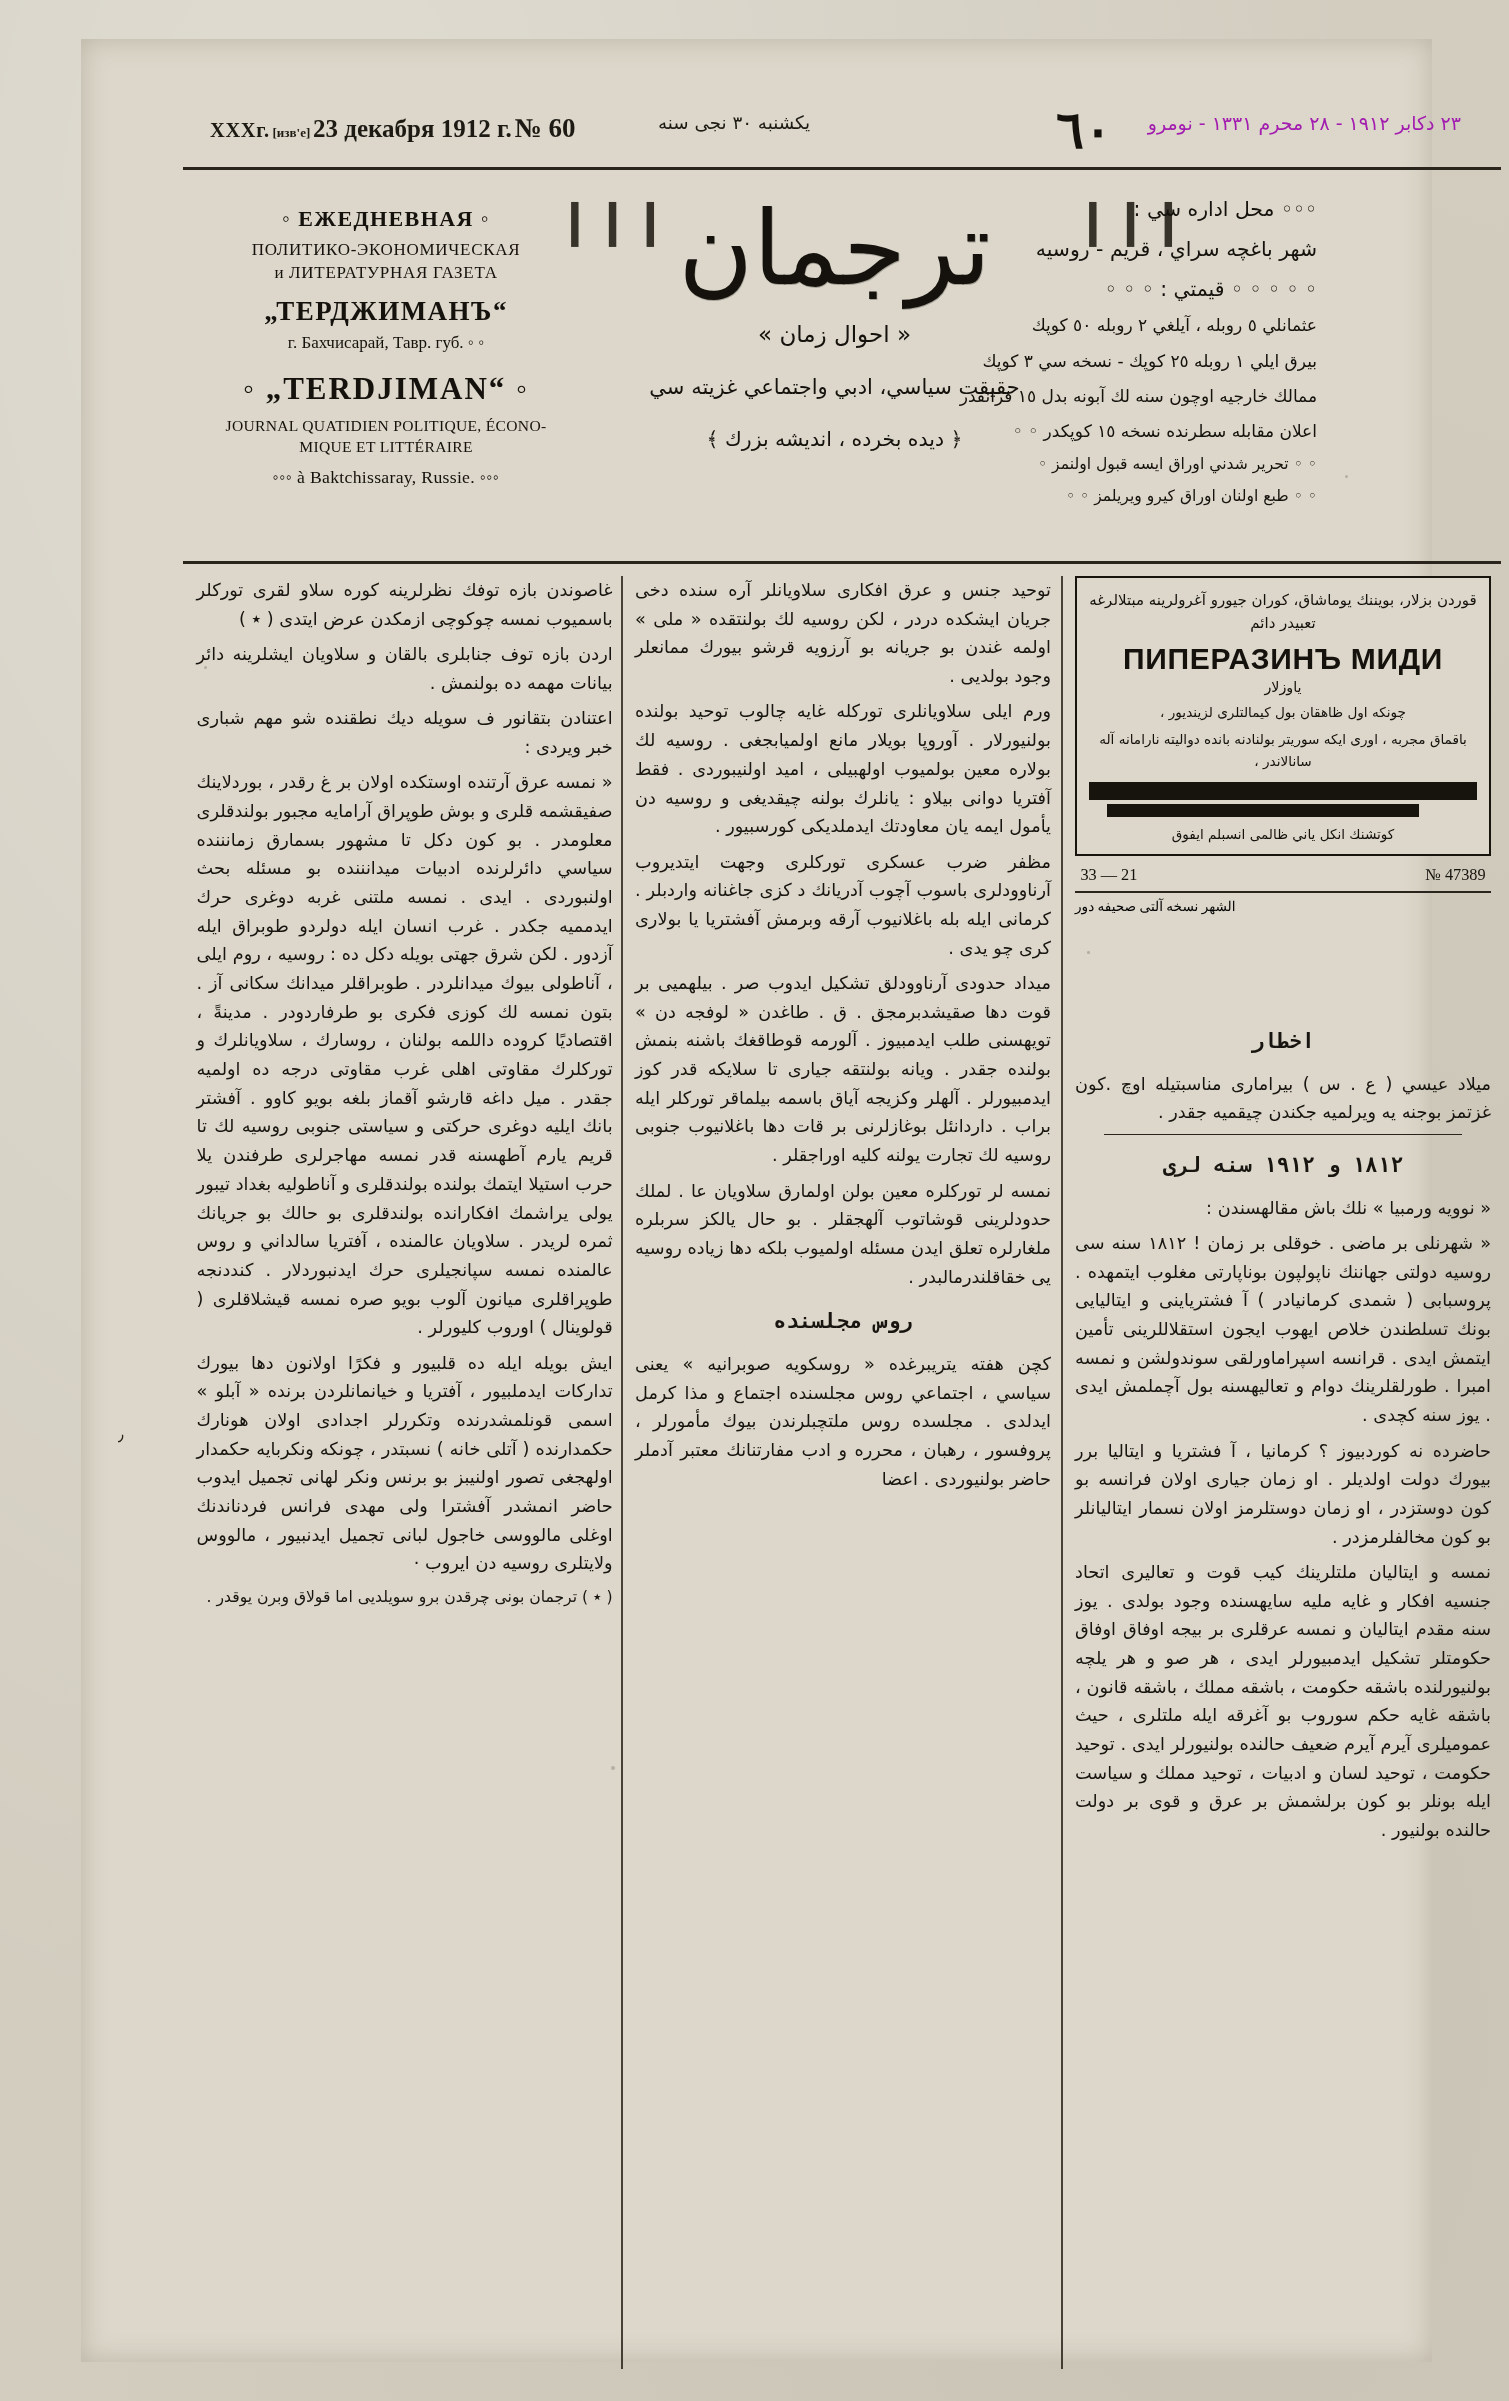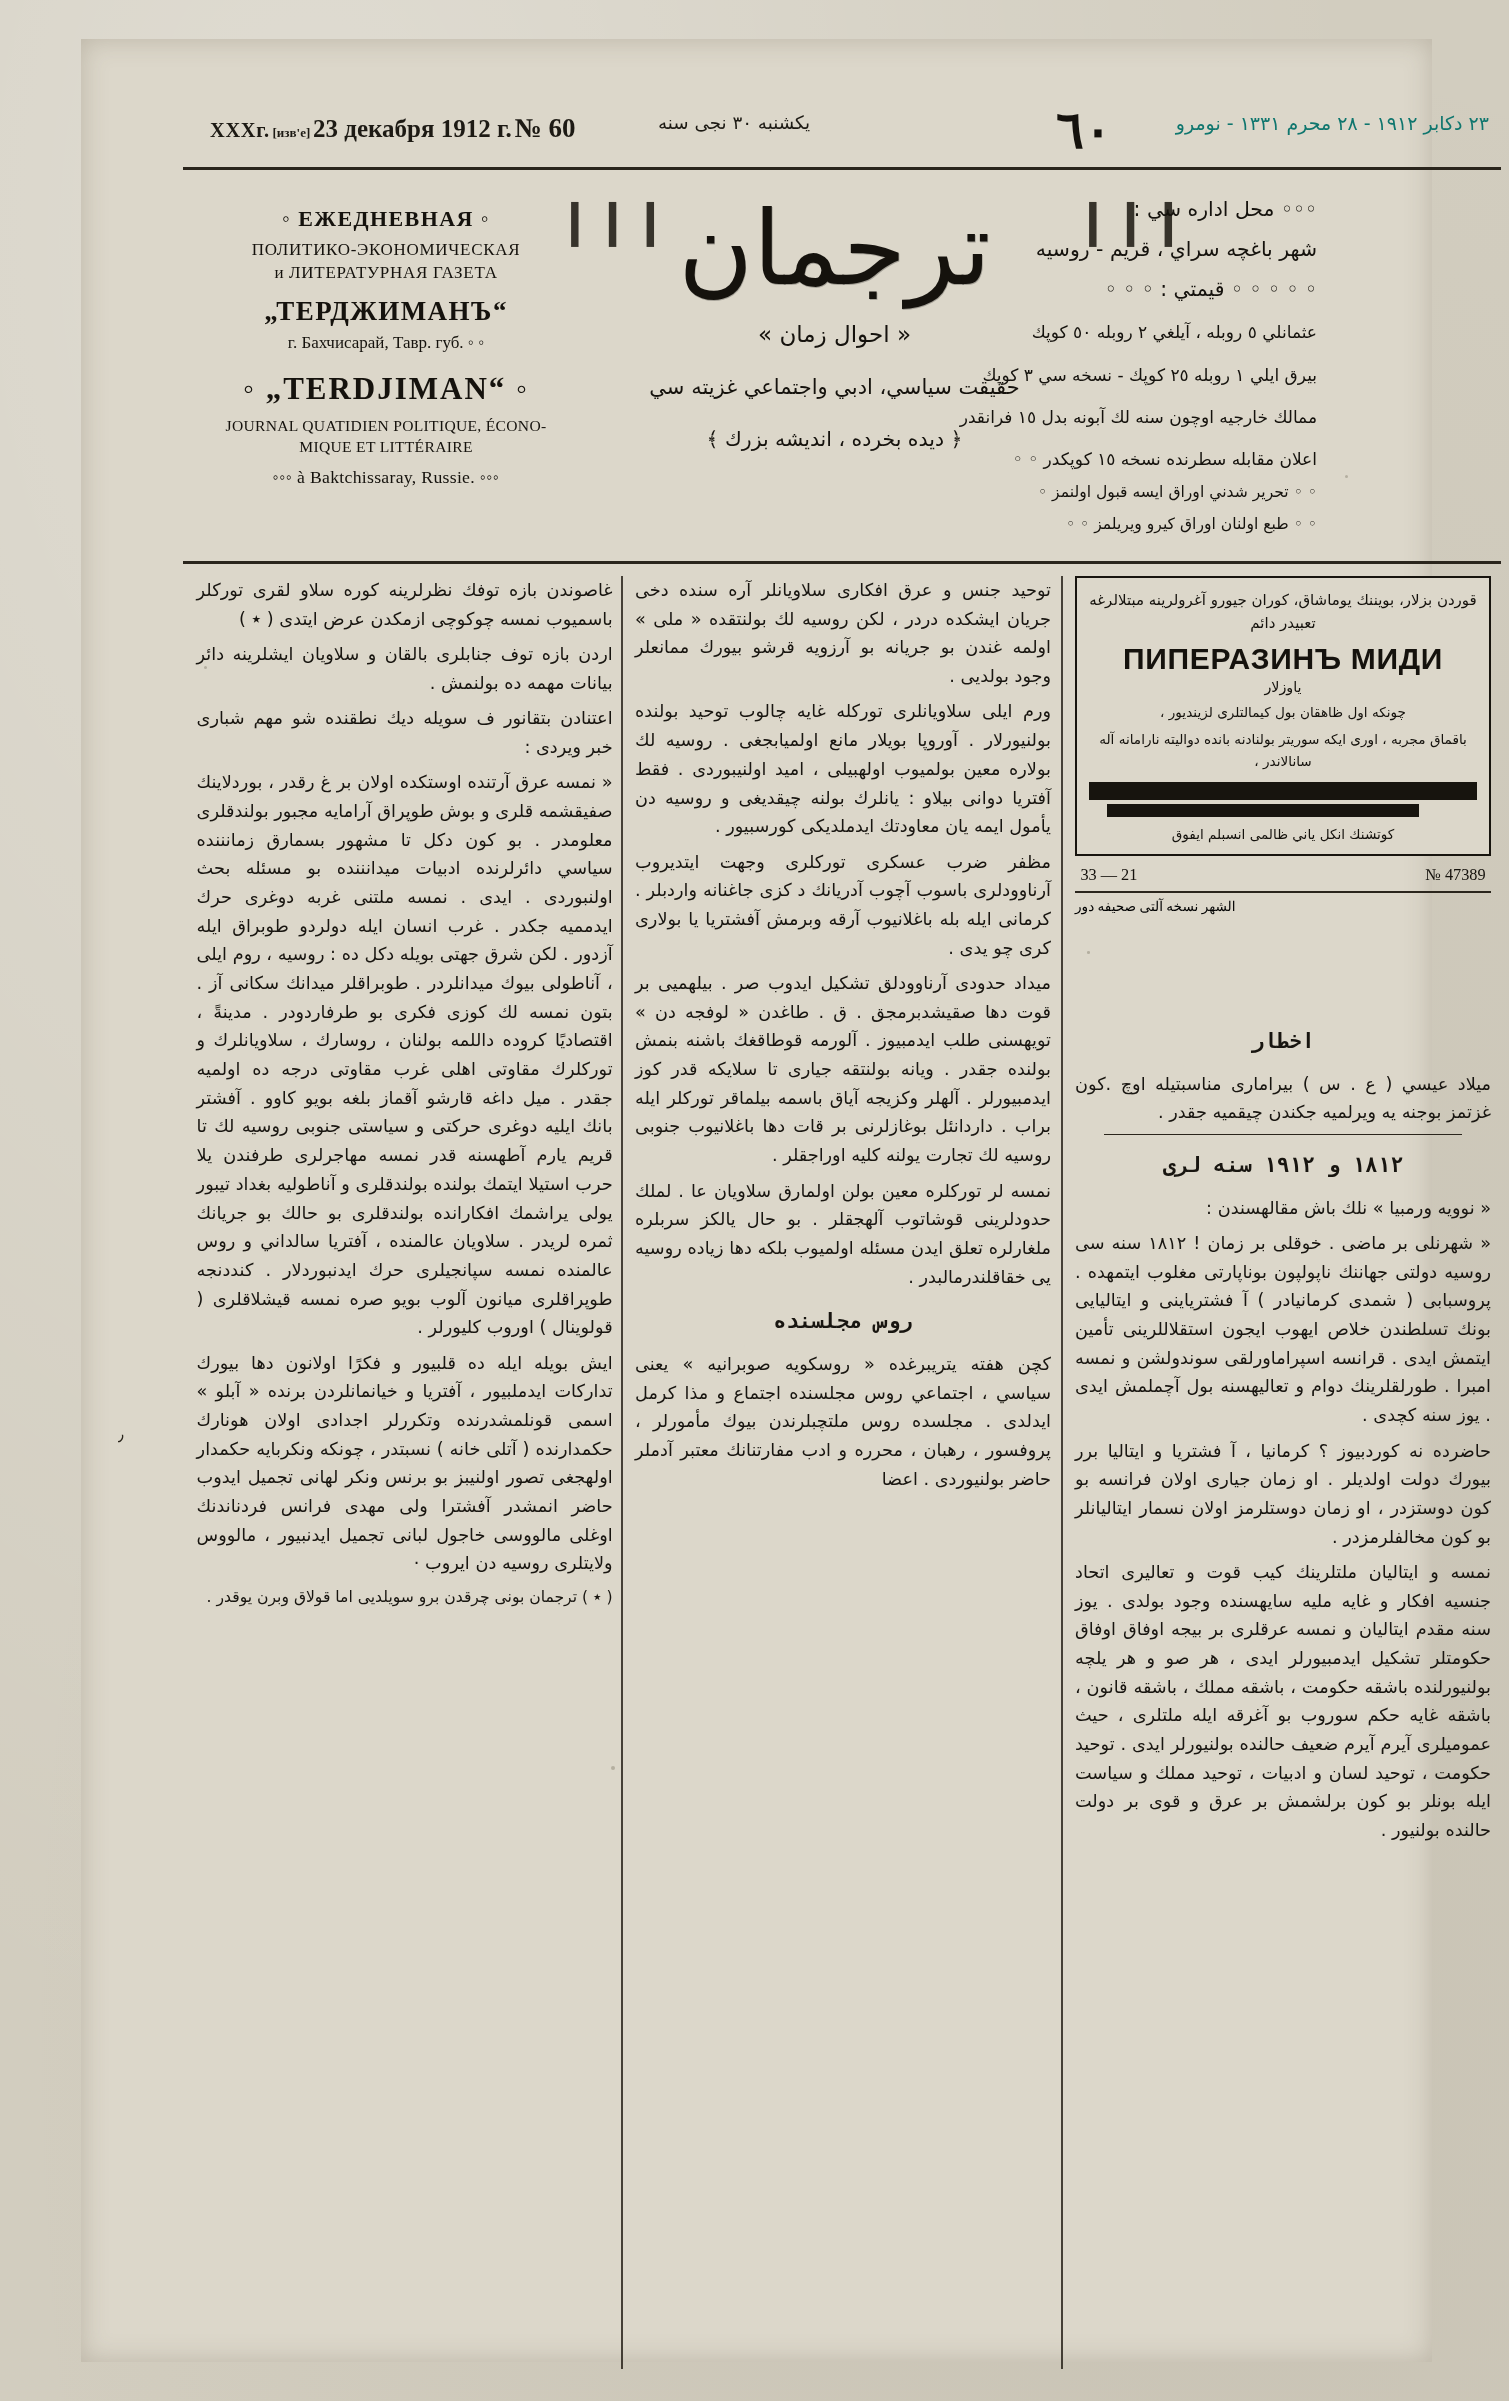--- a/index.html
+++ b/index.html
@@ -42,22 +42,22 @@
     position:absolute;left:475px;top:19px;
     direction:rtl;font-size:18.3px;color:#1d1a14;
     font-family:"DejaVu Sans", sans-serif;
   }
   .big-number{
     position:absolute;left:873px;top:6.8px;
     font-size:52px;font-weight:bold;color:#15120d;
     font-family:"Liberation Serif", serif;
   }
   .issue-right{
-    position:absolute;right:12px;top:19px;
-    direction:rtl;font-size:19px;color:#0f766e;
+    position:absolute;right:40px;top:19px;
+    direction:rtl;font-size:19px;color:#a21caf;
     font-family:"DejaVu Sans", sans-serif;
     white-space:nowrap;
   }
   .rule{
     position:absolute;background:#2a251c;
   }
   .rule-top{left:102px;top:128px;width:1318px;height:3.4px;}
   .rule-under-head{left:102px;top:522px;width:1318px;height:2.7px;}
 
   
@@ -108,21 +108,21 @@
   .orn-l{left:475px;top:155px;font-size:45px;}
   .orn-r{left:993px;top:155px;font-size:45px;}
 
   
   .mast-right{
     position:absolute;right:115px;top:145px;width:421px;
     direction:rtl;text-align:right;color:#15120d;
     font-family:"DejaVu Sans", sans-serif;
   }
   .mast-right .r-line{font-size:20.4px;margin-top:9.5px;line-height:1.5;}
-  .mast-right .r-small{font-size:17px;margin-top:15px;line-height:1.6;}
+  .mast-right .r-small{font-size:17px;margin-top:8px;line-height:1.6;}
   .mast-right .r-xsmall{font-size:15.6px;margin-top:6.8px;line-height:1.6;}
 
   
   .cols{
     position:absolute;left:102px;top:537px;width:1318px;height:1793px;
   }
   .col-div{position:absolute;top:0;width:2px;height:1793px;background:#2a251c;opacity:.85;}
   .cd1{left:438px;}
   .cd2{left:878px;}
 

